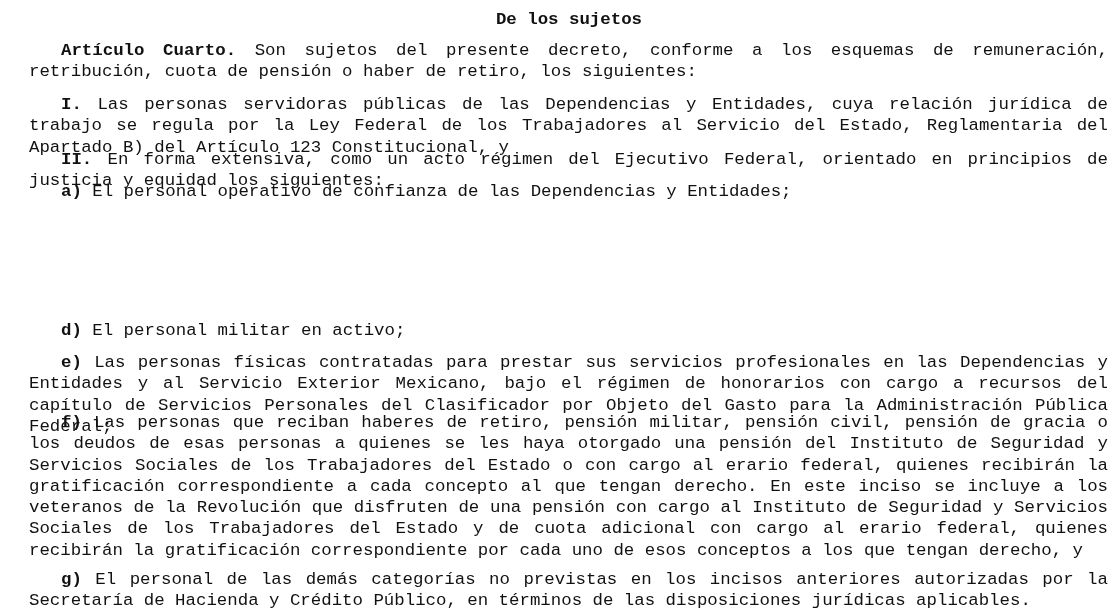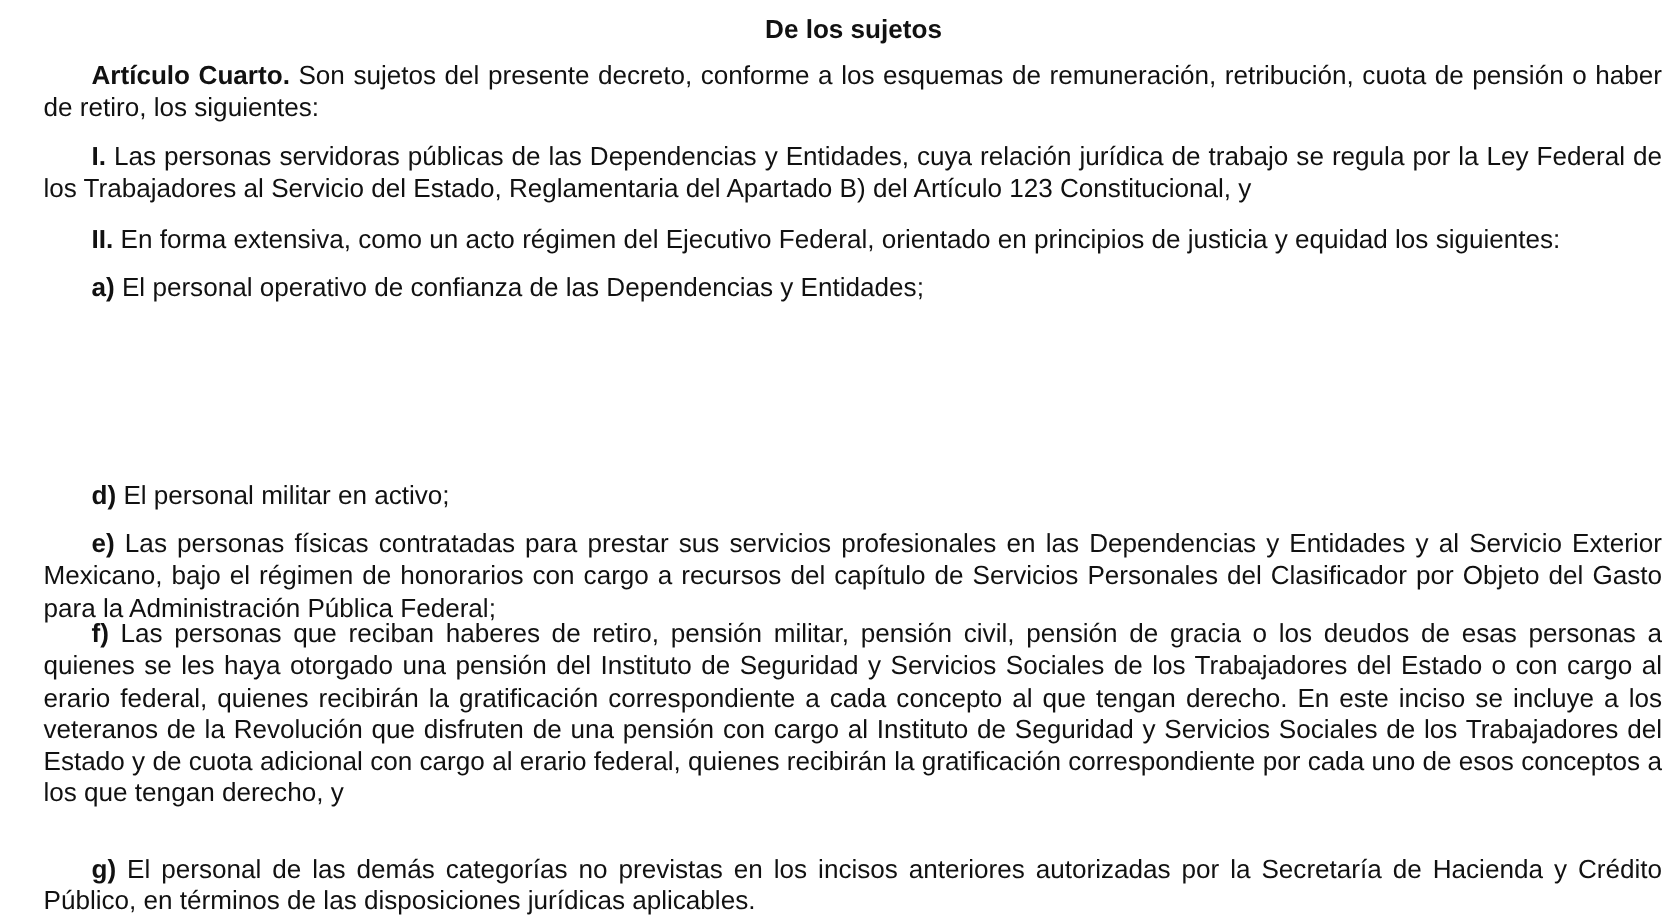--- a/index.html
+++ b/index.html
@@ -13,20 +13,21 @@
       overflow: hidden;
       font-family: "Liberation Sans", sans-serif;
       color: #111111;
       font-size: 17.4px;
       line-height: 21.3px;
     }
     .page {
       position: relative;
       width: 1120px;
       height: 616px;
+      font-family: Liberation Mono, monospace;
     }
     .title {
       position: absolute;
       left: 0;
       top: 9px;
       width: 1138px;
       text-align: center;
       font-weight: bold;
     }
     .para {

